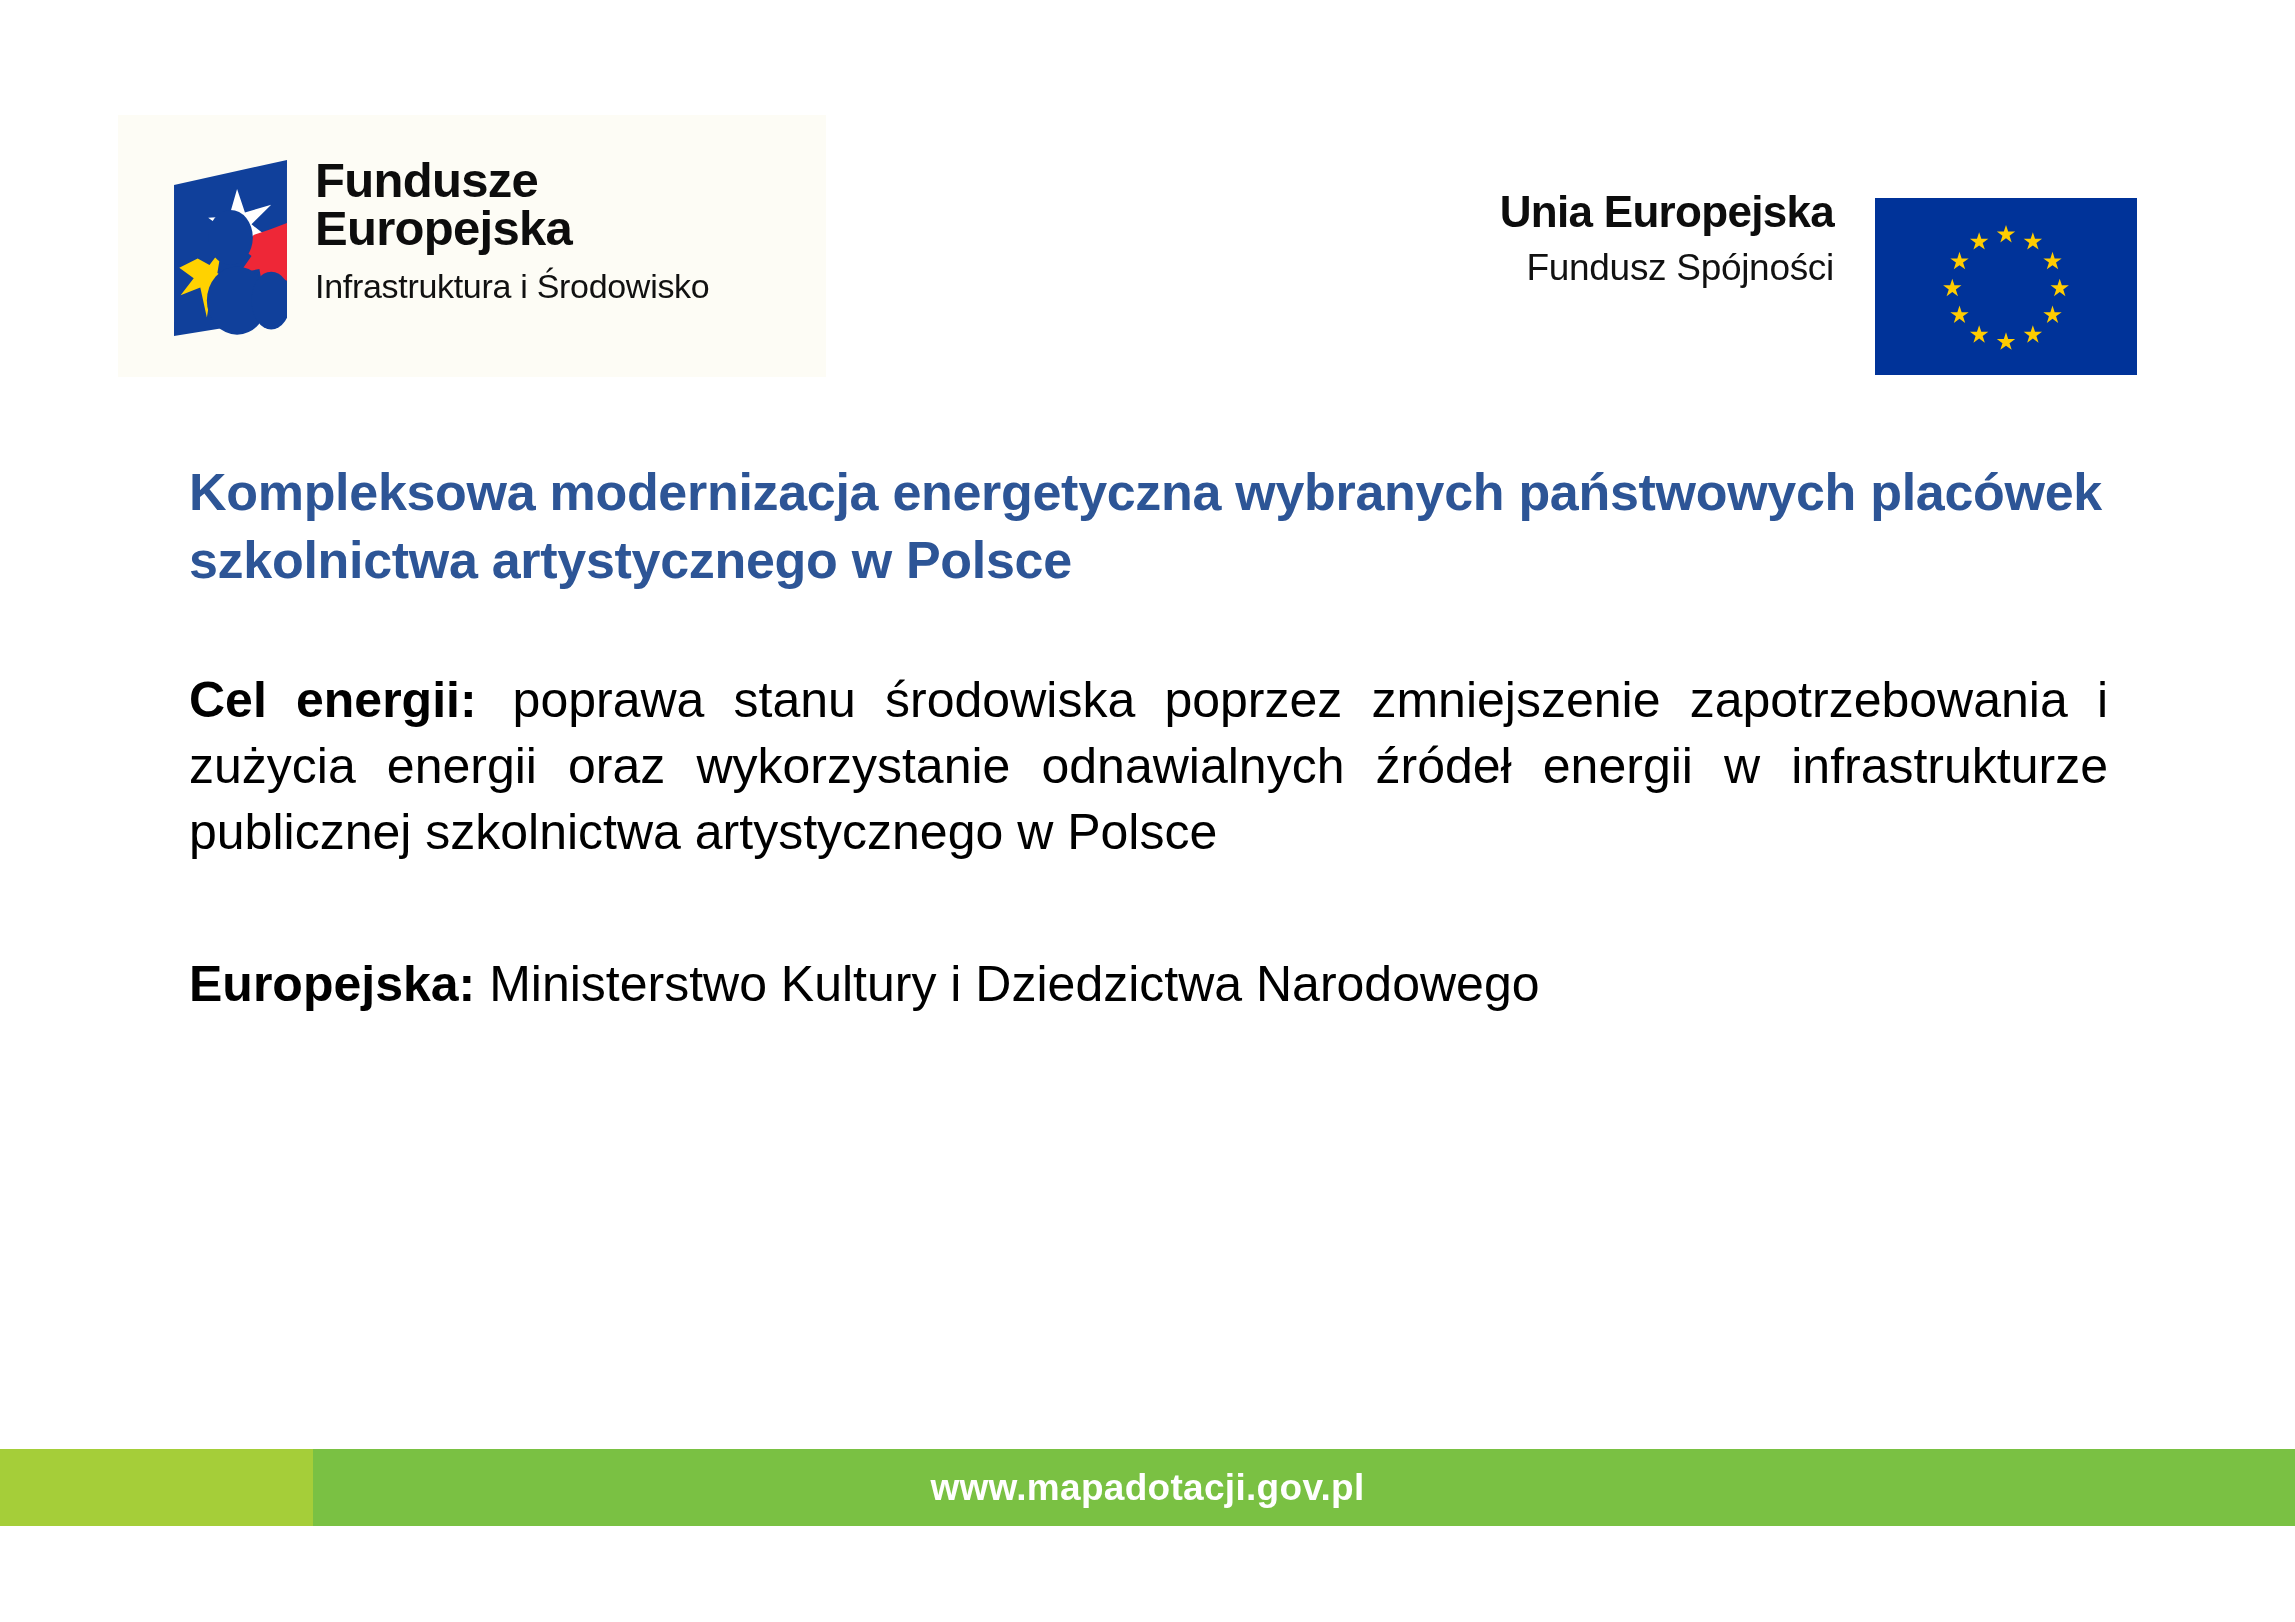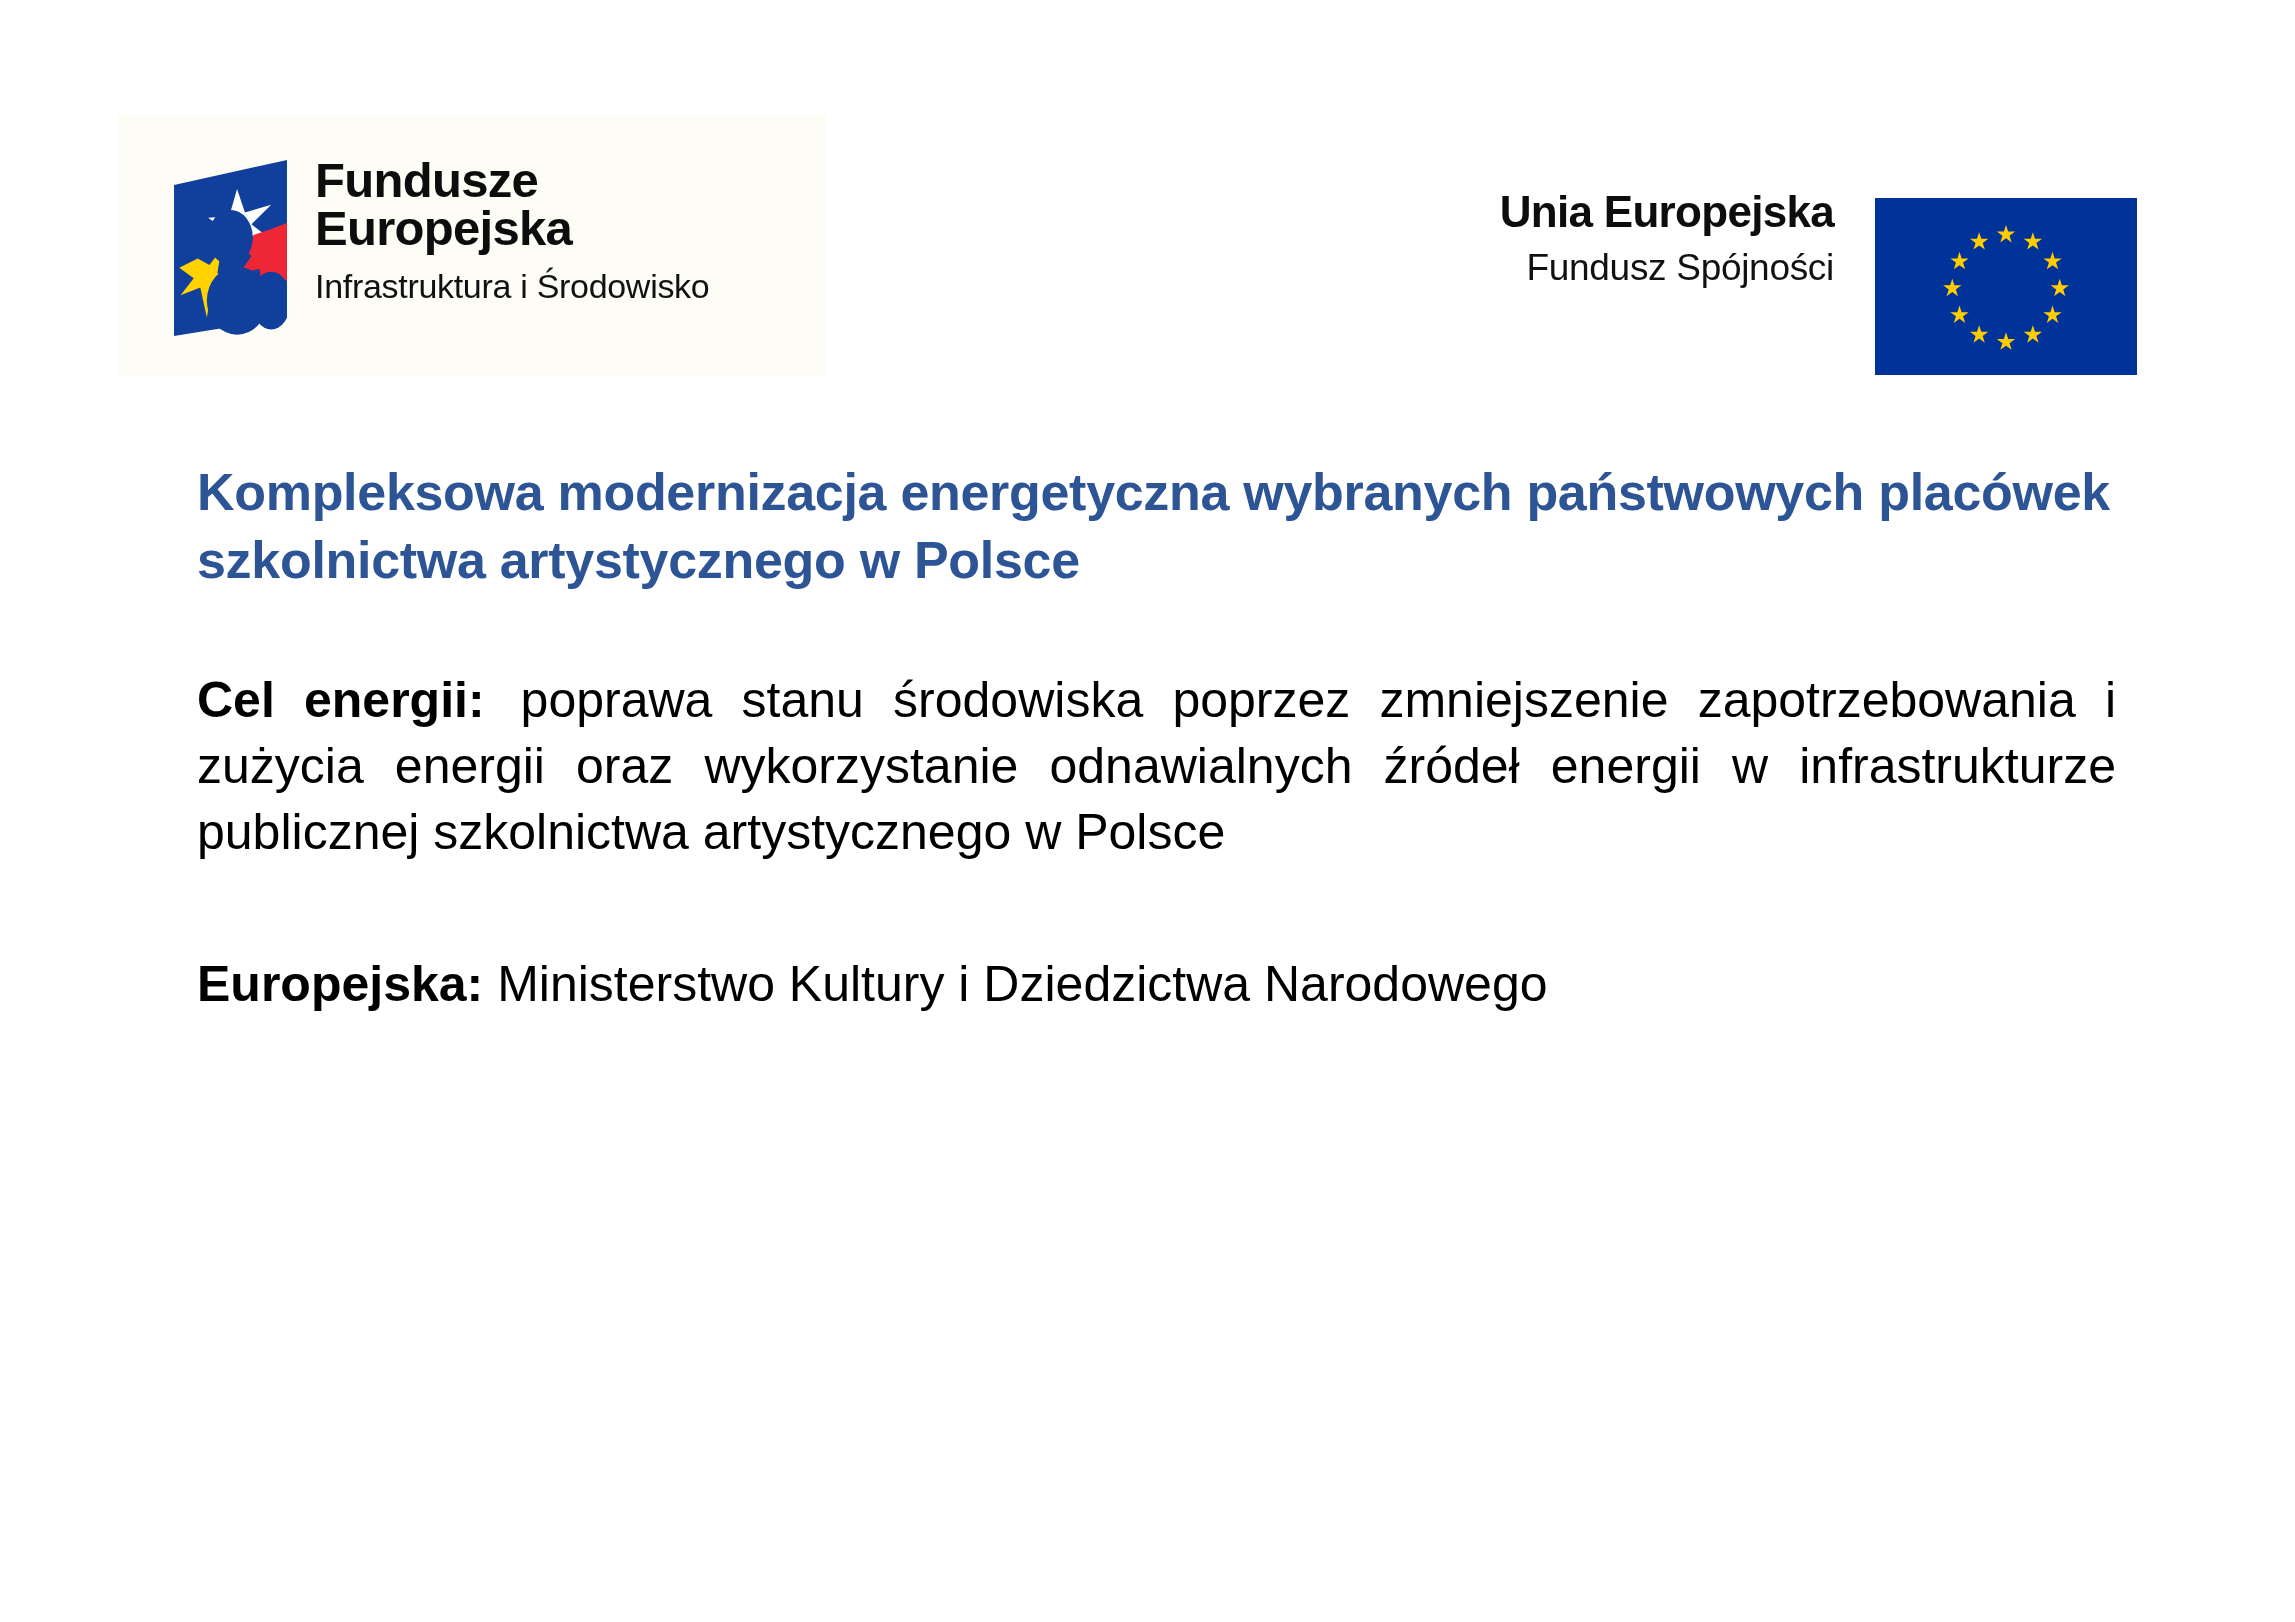--- a/index.html
+++ b/index.html
@@ -115,21 +115,21 @@
     top: 7.9px;
     width: 262px;
     height: 177px;
     background: #003399;
   }
   .eu-flag svg { display: block; }
 
   
   .content {
     position: absolute;
-    left: 197px;
+    left: 189px;
     top: 459px;
     width: 1919px;
   }
 
   .project-title {
     color: #2d5596;
     font-size: 52px;
     font-weight: 700;
     line-height: 1.30;
     letter-spacing: -0.3px;
@@ -265,15 +265,20 @@
 
   <div class="content">
 
     <h1 class="project-title">Kompleksowa modernizacja energetyczna wybranych państwowych placówek szkolnictwa artystycznego w Polsce</h1>
 
     <p class="para"><b>Cel energii:</b><span class="gap"></span><span>poprawa stanu środowiska poprzez zmniejszenie zapotrzebowania i zużycia energii oraz wykorzystanie odnawialnych źródeł energii w infrastrukturze publicznej szkolnictwa artystycznego w Polsce</span></p>
 
     <p class="beneficiary"><b>Europejska:</b> <span>Ministerstwo Kultury i Dziedzictwa Narodowego</span></p>
   </div>
 
+  <div class="footer">
+    <div class="footer-left"></div>
+    <div class="footer-right"></div>
+    <div class="footer-url">www.mapadotacji.gov.pl</div>
+  </div>
 
 </div>
 
 
 </body></html>

